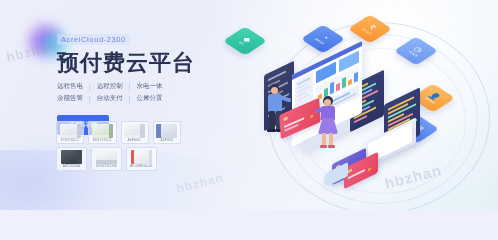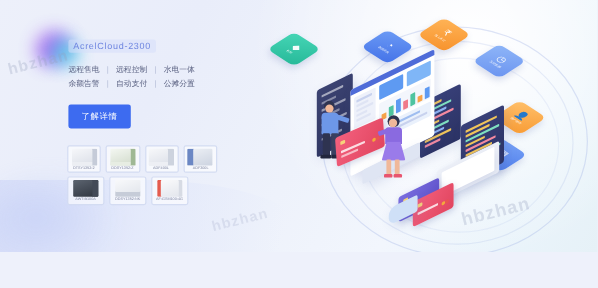--- a/index.html
+++ b/index.html
@@ -136,20 +136,21 @@
   <div class="arc arc1"></div>
   <div class="arc arc2"></div>
   <div class="arc arc3"></div>
   <div class="sweep"></div>
   <div class="blob blob-bottomleft"></div>
   <div class="blob blob-violet"></div>
   <div class="blob blob-cyan"></div>
 
   <div class="copy">
     <span class="eyebrow">AcrelCloud-2300</span>
+    <div class="headline">预付费云平台</div>
 
     <div class="features">
       <div class="frow">
         <span class="fitem">远程售电</span>
         <span class="fsep">|</span>
         <span class="fitem">远程控制</span>
         <span class="fsep">|</span>
         <span class="fitem">水电一体</span>
       </div>
       <div class="frow">

